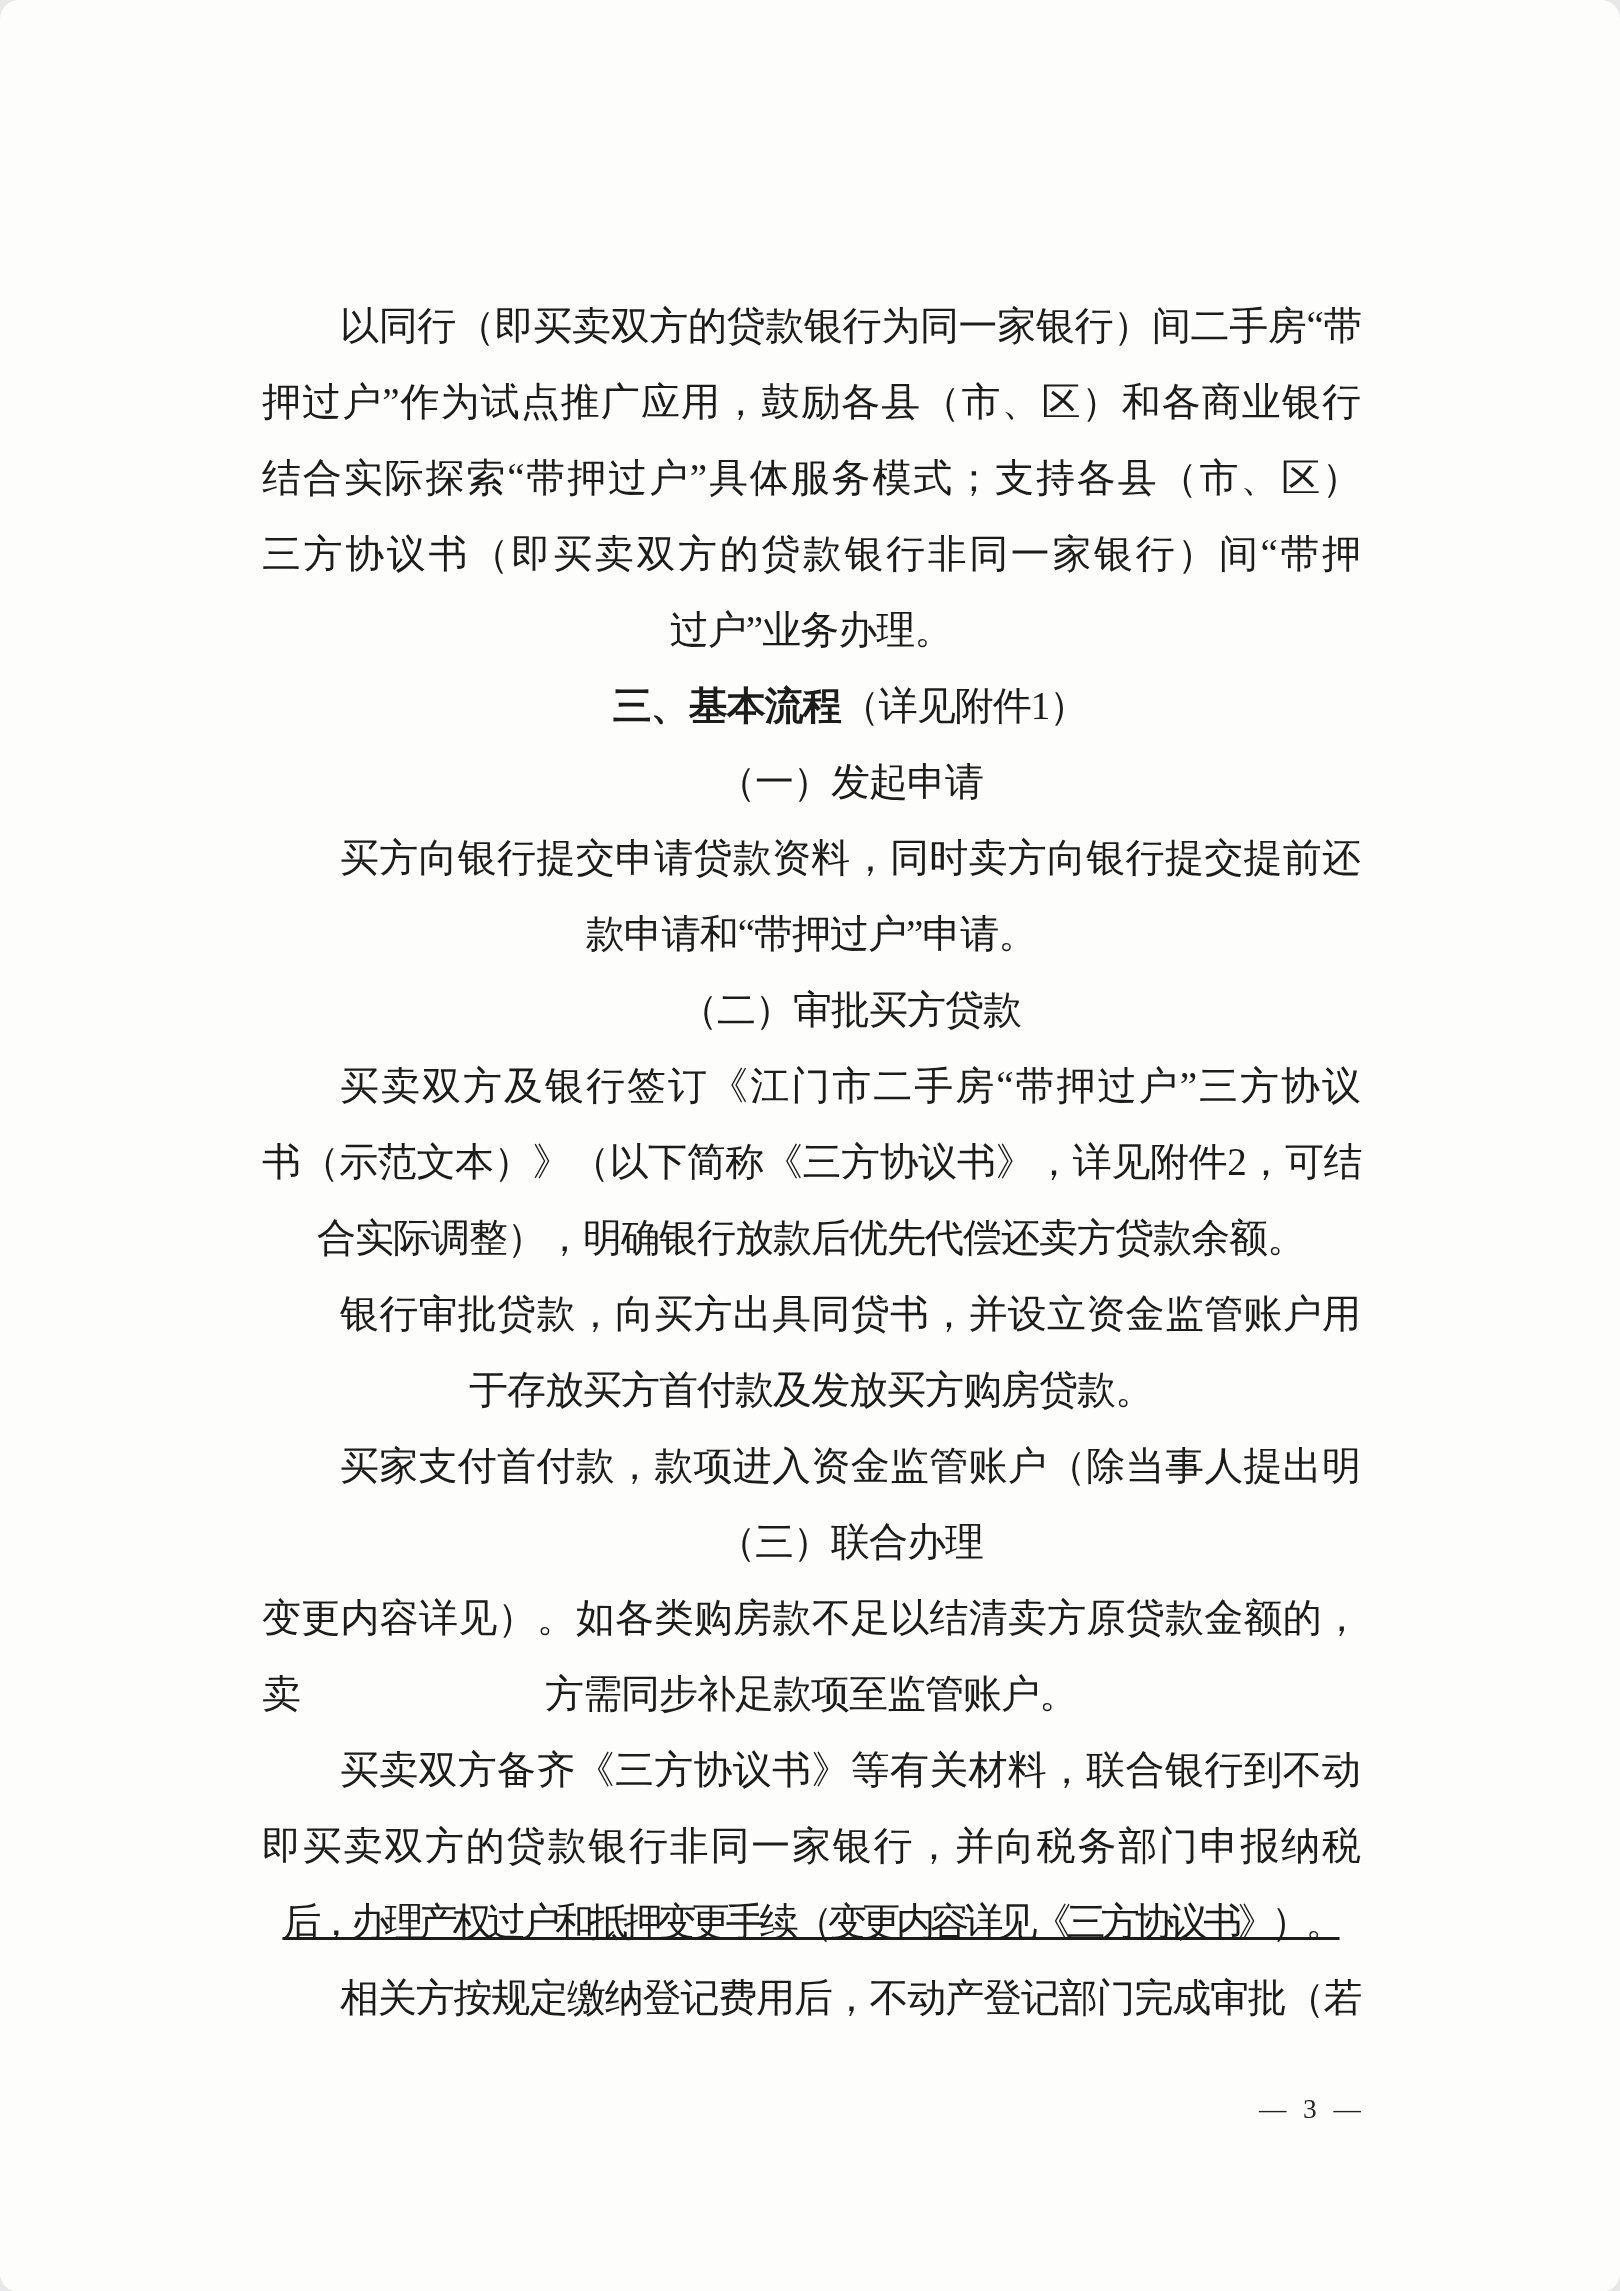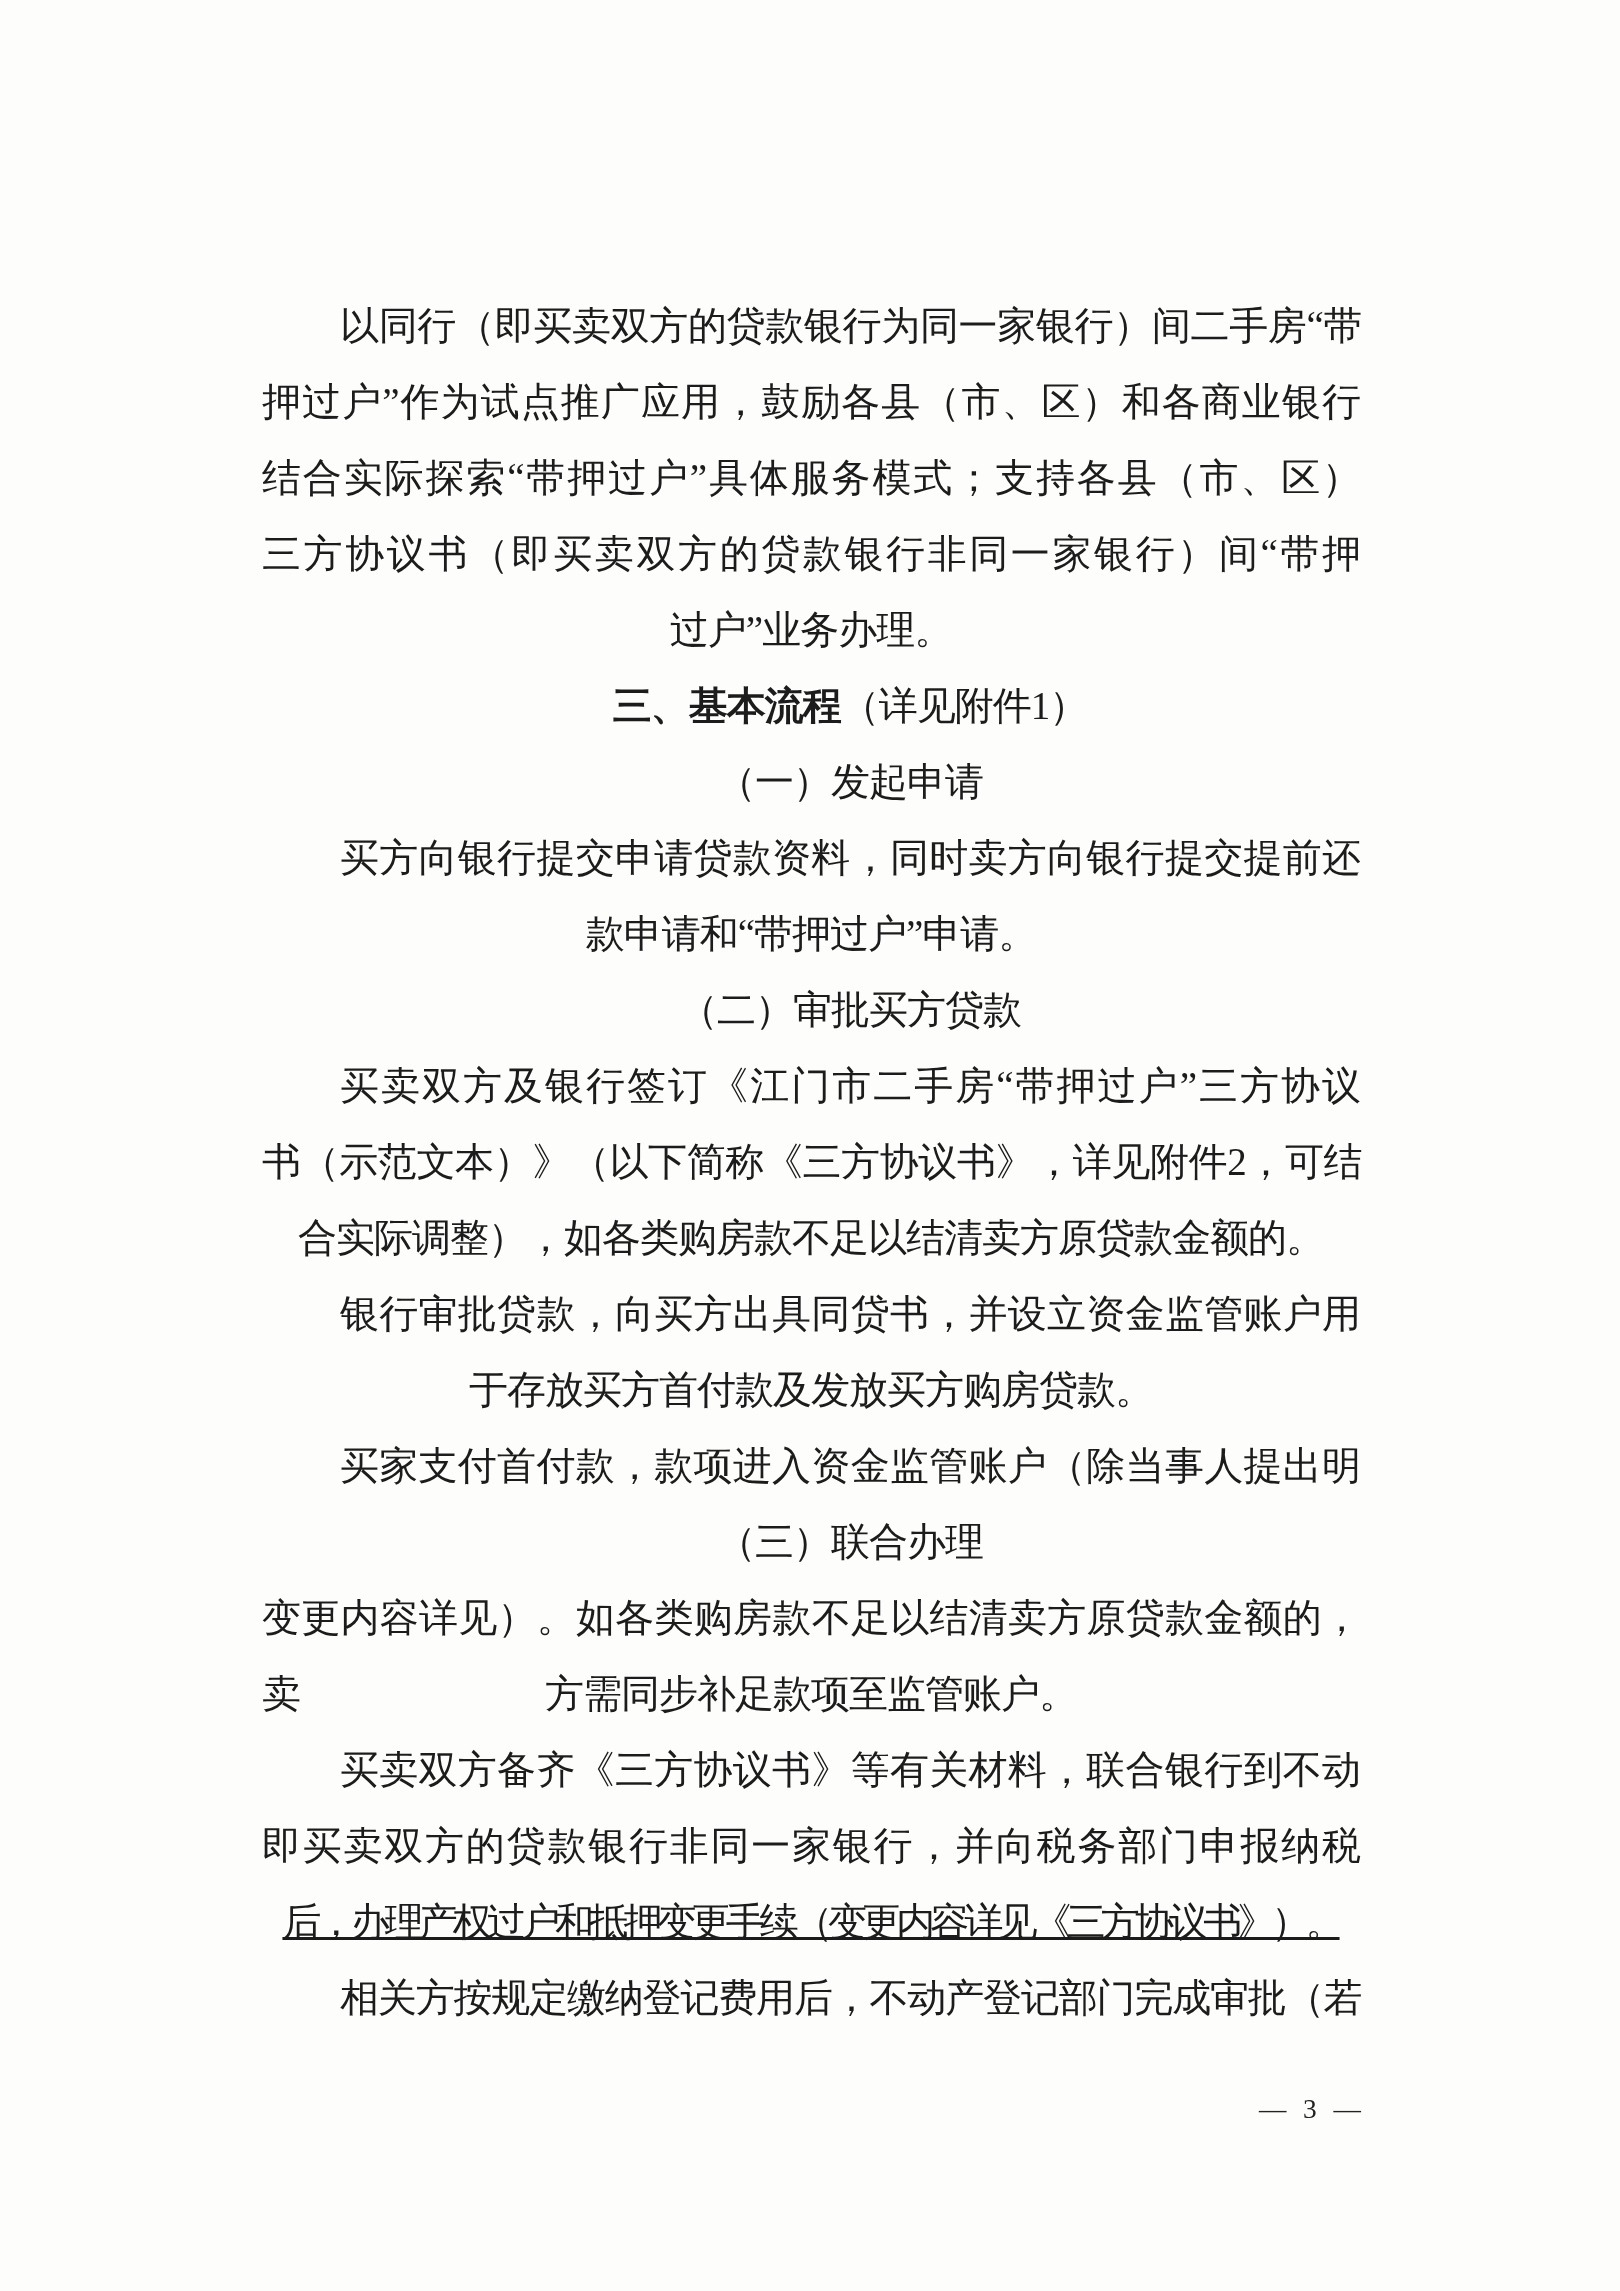--- a/index.html
+++ b/index.html
@@ -9,20 +9,21 @@
   }
   .page {
     position: relative;
     width: 1620px;
     height: 2292px;
     margin: 0 auto;
     background: #fdfdfc;
     color: #1c1c1c;
     font-family: "Liberation Serif", "DejaVu Serif", serif;
     overflow: hidden;
+    border-radius: 19px;
   }
   .textblock {
     position: absolute;
     left: 262px;
     top: 288px;
     width: 1098px;
     font-size: 39px;
   }
   .line {
     height: 76px;
@@ -74,21 +75,21 @@
 
     <div class="line ind sub">（一）发起申请</div>
 
     <div class="line just ind">买方向银行提交申请贷款资料，同时卖方向银行提交提前还</div>
     <div class="line">款申请和“带押过户”申请。</div>
 
     <div class="line ind sub">（二）审批买方贷款</div>
 
     <div class="line just ind">买卖双方及银行签订《江门市二手房“带押过户”三方协议</div>
     <div class="line just t25">书（示范文本）》（以下简称《三方协议书》，详见附件2，可结</div>
-    <div class="line">合实际调整），如各类购房款不足以结清卖方原贷款金额的。</div>
+    <div class="line">合实际调整），明确银行放款后优先代偿还卖方贷款余额。</div>
 
     <div class="line just ind">银行审批贷款，向买方出具同贷书，并设立资金监管账户用</div>
     <div class="line">于存放买方首付款及发放买方购房贷款。</div>
 
     <div class="line just ind">买家支付首付款，款项进入资金监管账户（除当事人提出明</div>
 
     <div class="line ind sub">（三）联合办理</div>
     <div class="line just">变更内容详见）。如各类购房款不足以结清卖方原贷款金额的，卖</div>
     <div class="line">方需同步补足款项至监管账户。</div>
 

